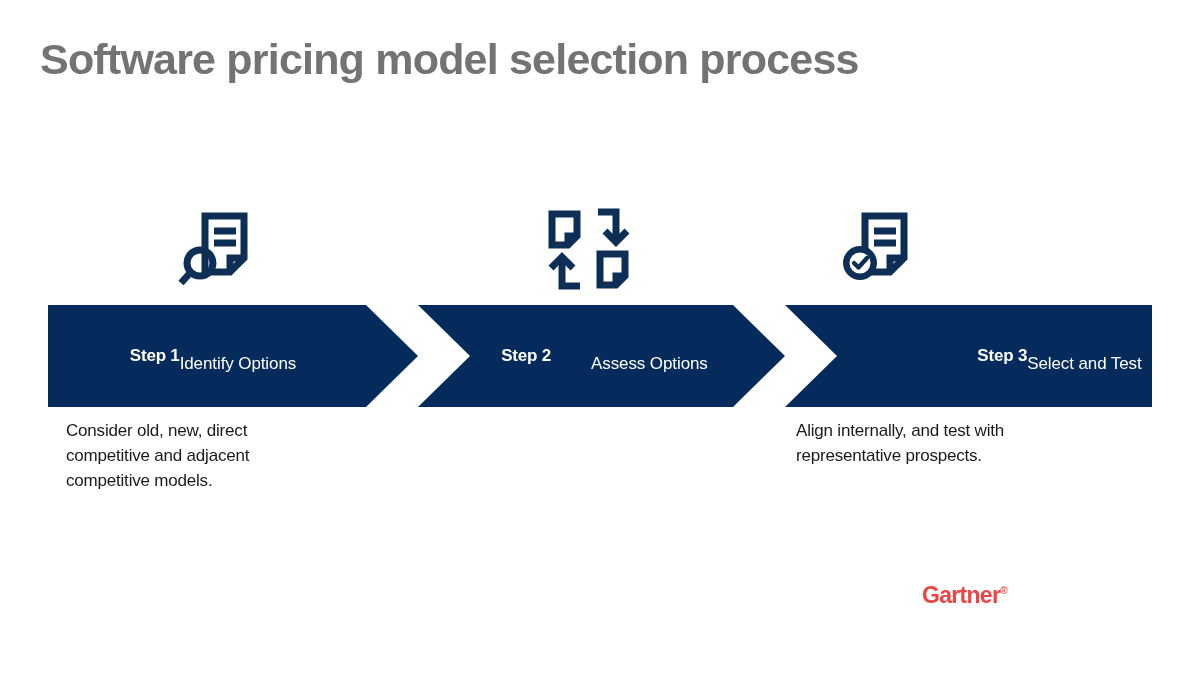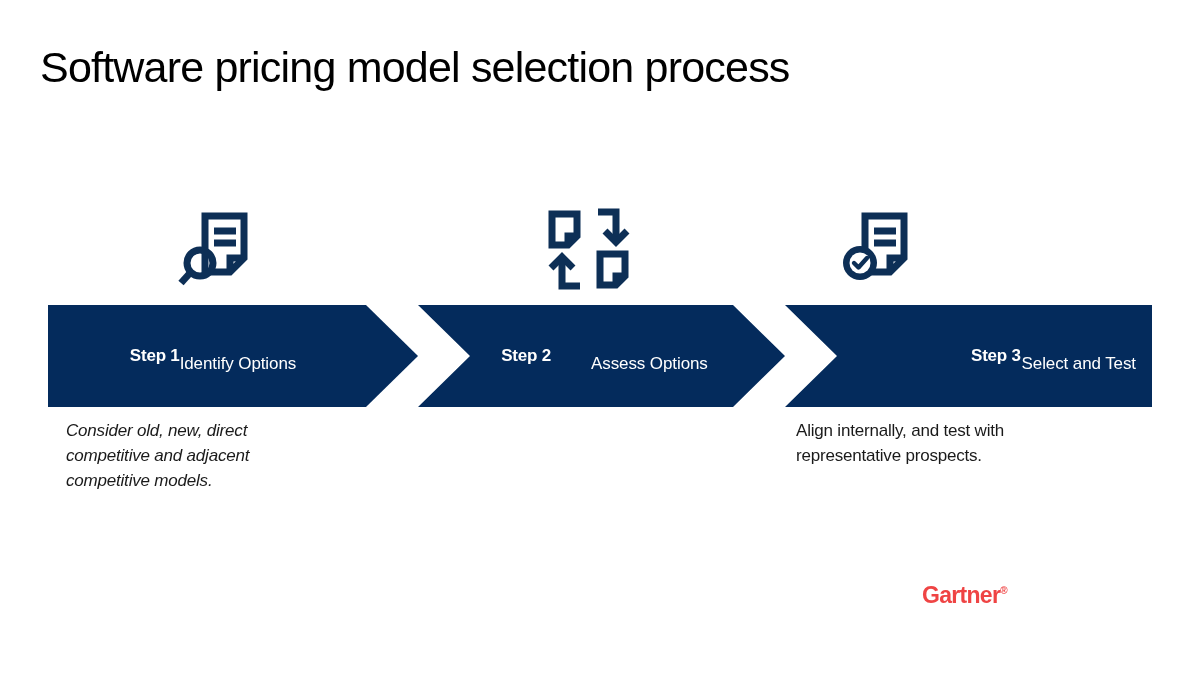--- a/index.html
+++ b/index.html
@@ -17,25 +17,25 @@
 
   .slide {
     position: absolute;
     inset: 0;
   }
 
   
   .page-title {
     position: absolute;
     left: 40px;
-    top: 42px;
+    top: 34px;
     font-size: 43px;
     line-height: 50px;
-    font-weight: normal;
-    color: #000000;
+    font-weight: bold;
+    color: #737373;
     letter-spacing: -0.8px;
   }
 
   
   .process {
     position: absolute;
     left: 0;
     top: 200px;
     width: 1200px;
     height: 230px;
@@ -87,22 +87,21 @@
   }
   .banner.mid {
     clip-path: polygon(0 0, calc(100% - 52px) 0, 100% 50%, calc(100% - 52px) 100%, 0 100%, 52px 50%);
     padding-left: 36px;
     padding-right: 30px;
     gap: 40px;
   }
   .banner.last {
     clip-path: polygon(0 0, 100% 0, 100% 100%, 0 100%, 52px 50%);
     padding-left: 186px;
-    padding-right: 16px;
-    justify-content: space-between;
+    padding-right: 4px;
   }
 
   .step-label {
     font-size: 17px;
     font-weight: bold;
     line-height: 24px;
     letter-spacing: -0.2px;
   }
   .step-name {
     font-size: 17px;
@@ -113,21 +112,21 @@
   }
 
   .caption {
     position: absolute;
     top: 218px;
     font-size: 17px;
     line-height: 25px;
     color: #1a1a1a;
     letter-spacing: -0.2px;
   }
-  .step-1 .caption { left: 18px; width: 265px; font-style: italic; }
+  .step-1 .caption { left: 18px; width: 265px; }
   .step-2 .caption { left: 10px; width: 268px; }
   .step-3 .caption { left: 11px; width: 300px; }
 
   
   .logo {
     position: absolute;
     right: 46px;
     top: 578px;
     text-align: left;
     width: 232px;

